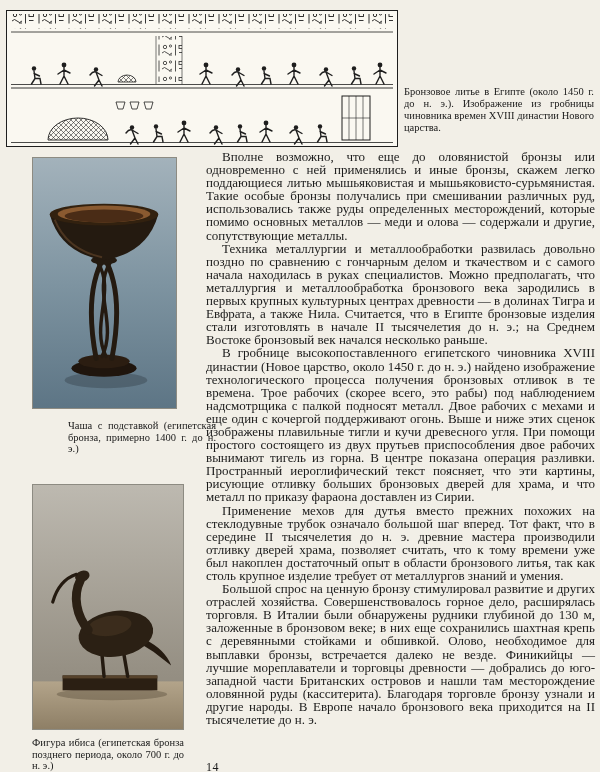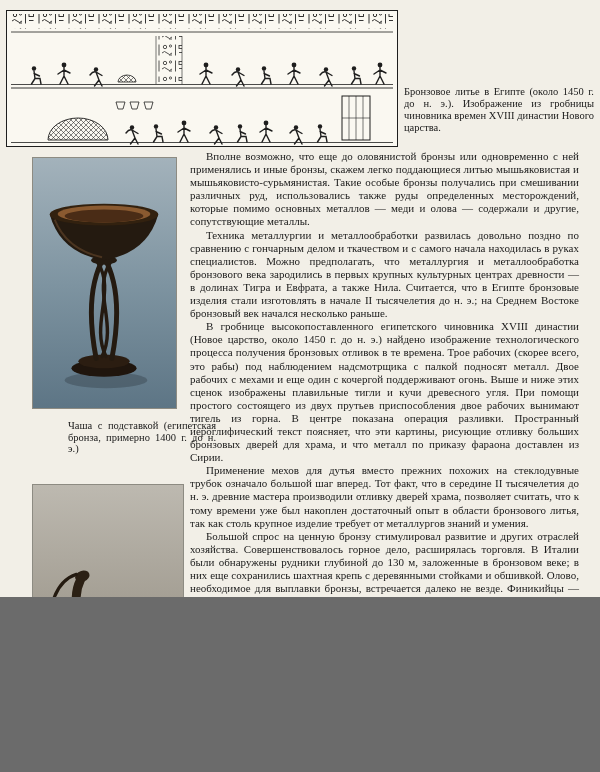--- a/index.html
+++ b/index.html
@@ -1,18 +1,18 @@
 <!DOCTYPE html>
 <html><head>
 <meta charset="utf-8">
 <style>
   * { margin:0; padding:0; box-sizing:border-box; }
   body { background:#6b6b6b; font-family:"Liberation Serif","DejaVu Serif",serif; }
   .page {
-    position:relative; width:600px; height:597px; margin:0 auto;
+    position:relative; width:600px; height:772px; margin:0 auto;
     background:#f2efe7; color:#1a1a1a; overflow:hidden;
   }
   .engraving {
     position:absolute; left:6px; top:10px; width:392px; height:137px;
     background:#faf8f1;
   }
   .engraving svg { display:block; width:100%; height:100%; }
   .top-caption {
     position:absolute; left:404px; top:86px; width:190px;
     font-size:10.5px; line-height:12px; text-align:justify;
@@ -20,22 +20,22 @@
   .photo { position:absolute; border:1px solid #8d8b82; }
   .photo svg { display:block; width:100%; height:100%; }
   .cup-photo  { left:32px; top:157px; width:145px; height:252px; }
   .ibis-photo { left:32px; top:484px; width:152px; height:246px; }
   .photo-caption {
     position:absolute; font-size:10.5px; line-height:11.6px; text-align:justify;
   }
   .cup-caption  { left:20px; top:420px; width:148px;margin-left:48px; }
   .ibis-caption { left:32px; top:737px; width:152px; }
   .body-text {
-    position:absolute; left:190px; top:150px; width:389px;
-    font-size:11px; line-height:13.1px; text-align:justify;
+    position:absolute; left:206px; top:150px; width:389px;
+    font-size:13px; line-height:13.1px; text-align:justify;
   }
   .body-text p { text-indent:16px; }
   .page-number {
     position:absolute; left:206px; top:760px; width:30px;
     font-size:12px; letter-spacing:0.5px;
   }
 </style>
 </head>
 <body>
 

